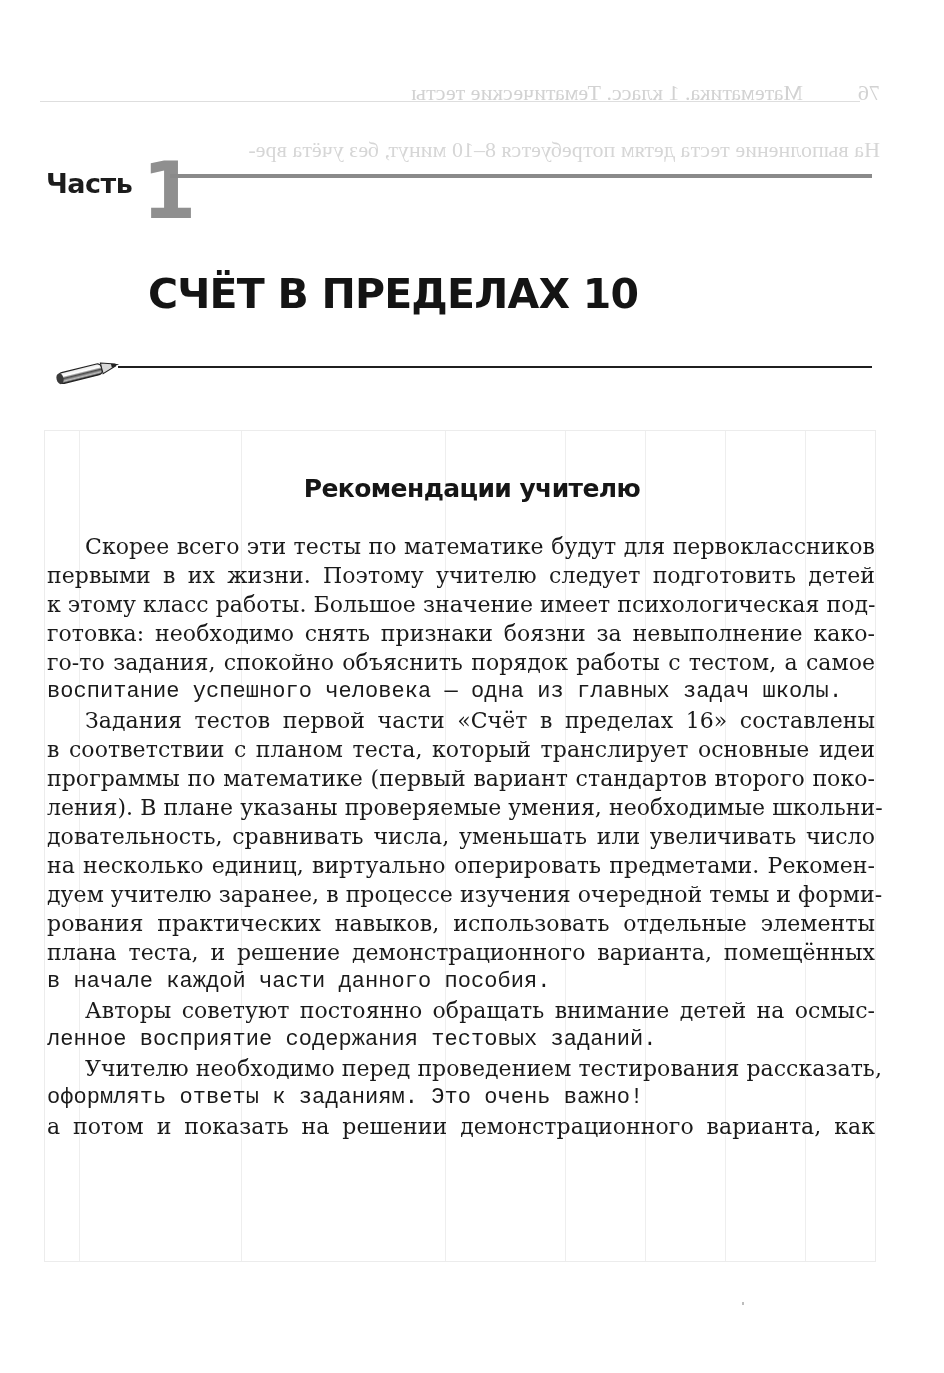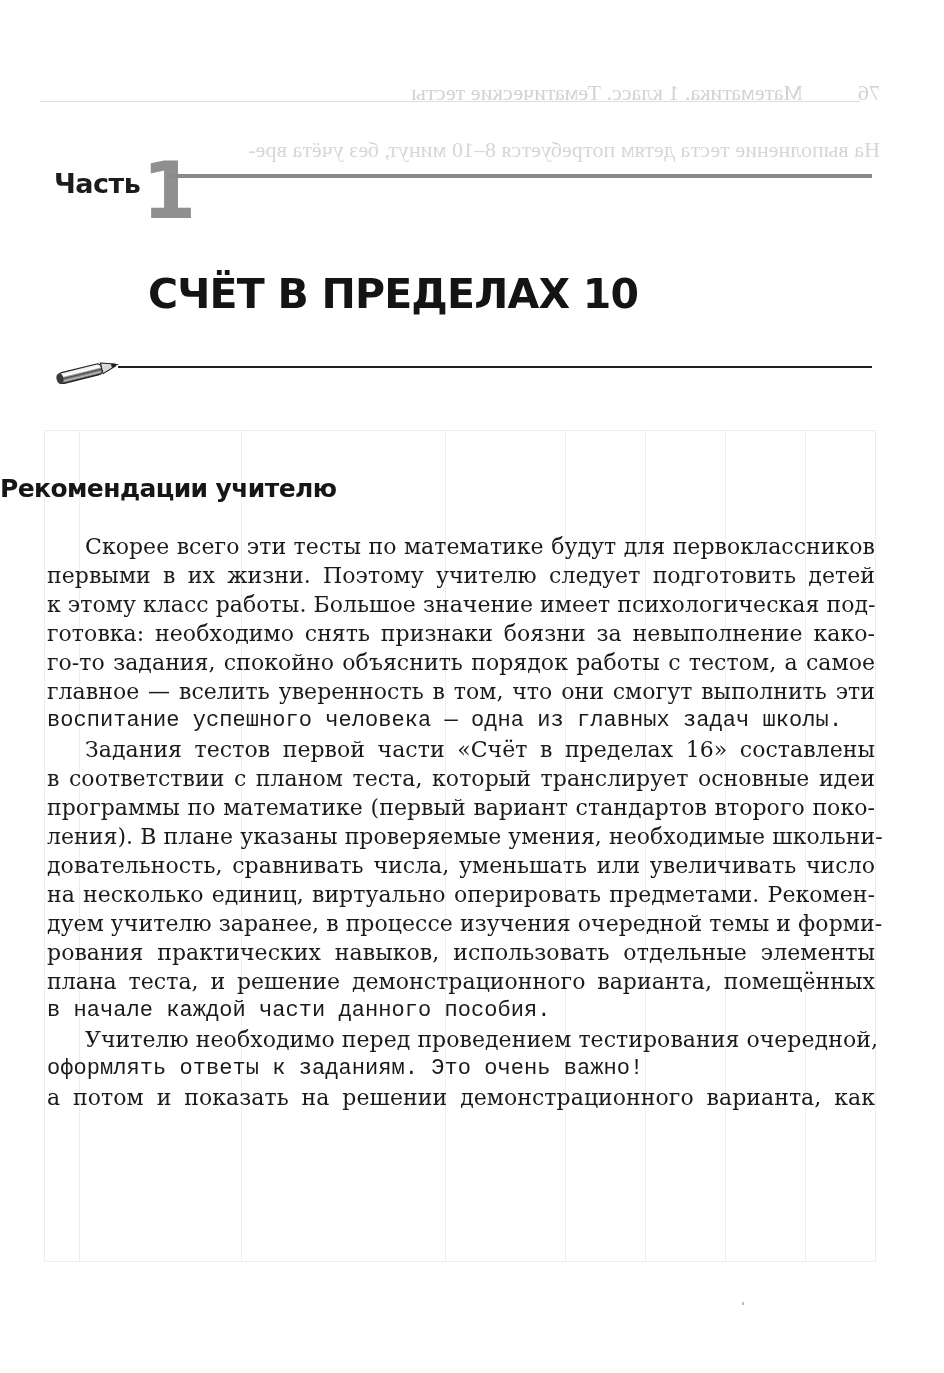--- a/index.html
+++ b/index.html
@@ -42,21 +42,21 @@
     left: 44px; top: 430px; width: 830px; height: 830px;
     border: 1px solid #ececec;
     pointer-events: none;
   }
   .bleed-table .vline {
     position: absolute; top: 0; bottom: 0; width: 1px; background: #eeeeee;
   }
 
   .part-label {
     position: absolute;
-    left: 54px; top: 168px;
+    left: 46px; top: 168px;
     font-family: "DejaVu Sans", sans-serif;
     font-weight: bold;
     font-size: 27px;
     color: #1c1c1c;
     letter-spacing: -0.5px;
   }
   .part-number {
     position: absolute;
     left: 142px; top: 152px;
     font-family: "DejaVu Sans", sans-serif;
@@ -87,21 +87,21 @@
   }
   .bottom-rule {
     position: absolute;
     left: 118px; top: 366px;
     width: 754px; height: 2px;
     background: #1f1f1f;
   }
   .section-heading {
     position: absolute;
     left: 0; top: 474px; width: 944px;
-    text-align: left;
+    text-align: center;
     font-family: "DejaVu Sans", sans-serif;
     font-weight: bold;
     font-size: 25px;
     letter-spacing: -0.6px;
     color: #161616;
   }
   .body-text {
     position: absolute;
     left: 47px; top: 532px;
     width: 828px;
@@ -165,35 +165,38 @@
 
 <div class="section-heading">Рекомендации учителю</div>
 
 <div class="body-text">
   <div>
     <div class="line indent">Скорее всего эти тесты по математике будут для первоклассников</div>
     <div class="line">первыми в их жизни. Поэтому учителю следует подготовить детей</div>
     <div class="line">к этому класс работы. Большое значение имеет психологическая под-</div>
     <div class="line">готовка: необходимо снять признаки боязни за невыполнение како-</div>
     <div class="line">го-то задания, спокойно объяснить порядок работы с тестом, а самое</div>
-    <div class="line">главное — вселить уверенность в том, что они смогут выполнить эти</div>
     <div class="line last">воспитание успешного человека — одна из главных задач школы.</div>
   </div>
   <div>
     <div class="line indent">Задания тестов первой части «Счёт в пределах 16» составлены</div>
     <div class="line">в соответствии с планом теста, который транслирует основные идеи</div>
     <div class="line">программы по математике (первый вариант стандартов второго поко-</div>
     <div class="line">ления). В плане указаны проверяемые умения, необходимые школьни-</div>
     <div class="line">довательность, сравнивать числа, уменьшать или увеличивать число</div>
     <div class="line">на несколько единиц, виртуально оперировать предметами. Рекомен-</div>
     <div class="line">дуем учителю заранее, в процессе изучения очередной темы и форми-</div>
     <div class="line">рования практических навыков, использовать отдельные элементы</div>
     <div class="line">плана теста, и решение демонстрационного варианта, помещённых</div>
     <div class="line last">в начале каждой части данного пособия.</div>
   </div>
   <div>
-    <div class="line indent">Учителю необходимо перед проведением тестирования очередной,</div>
+    <div class="line indent">Авторы советуют постоянно обращать внимание детей на осмыс-</div>
+    <div class="line last">ленное восприятие содержания тестовых заданий.</div>
+  </div>
+  <div>
+    <div class="line indent">Учителю необходимо перед проведением тестирования рассказать,</div>
     <div class="line last">оформлять ответы к заданиям. Это очень важно!</div>
     <div class="line">а потом и показать на решении демонстрационного варианта, как</div>
   </div>
 </div>
 
 <div class="speck" style="left:742px; top:1302px;"></div>
 
 </body></html>

